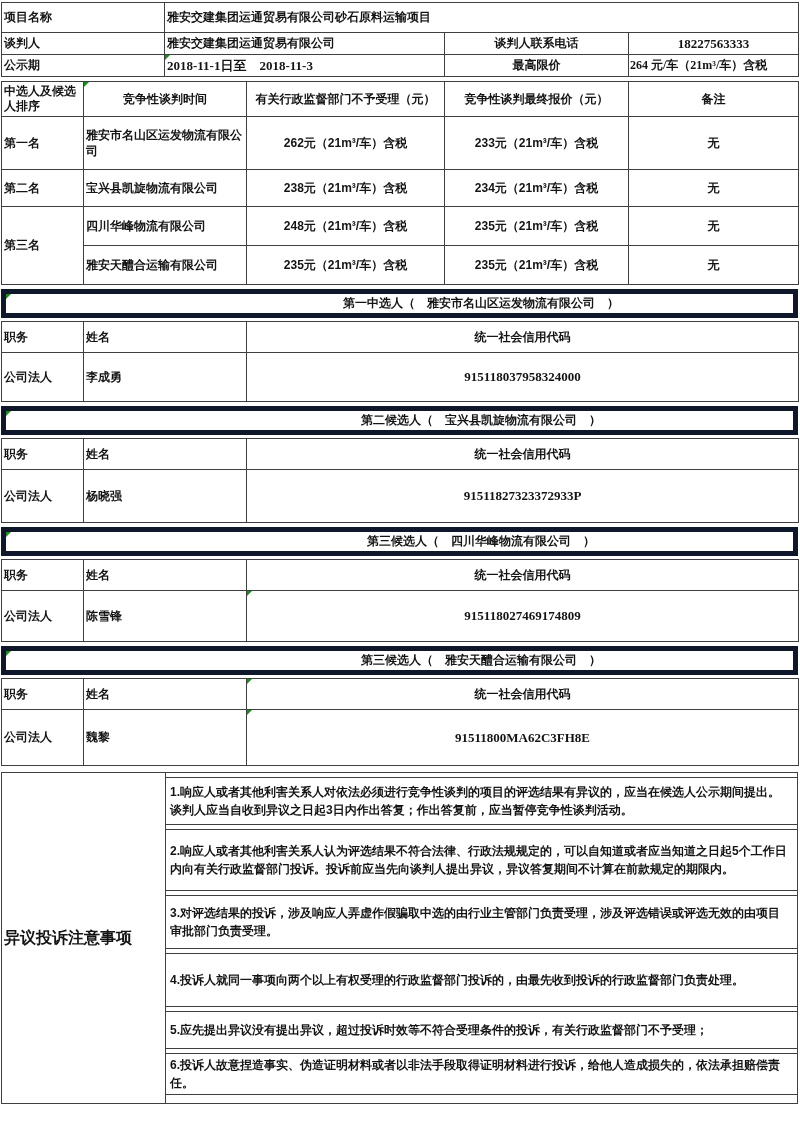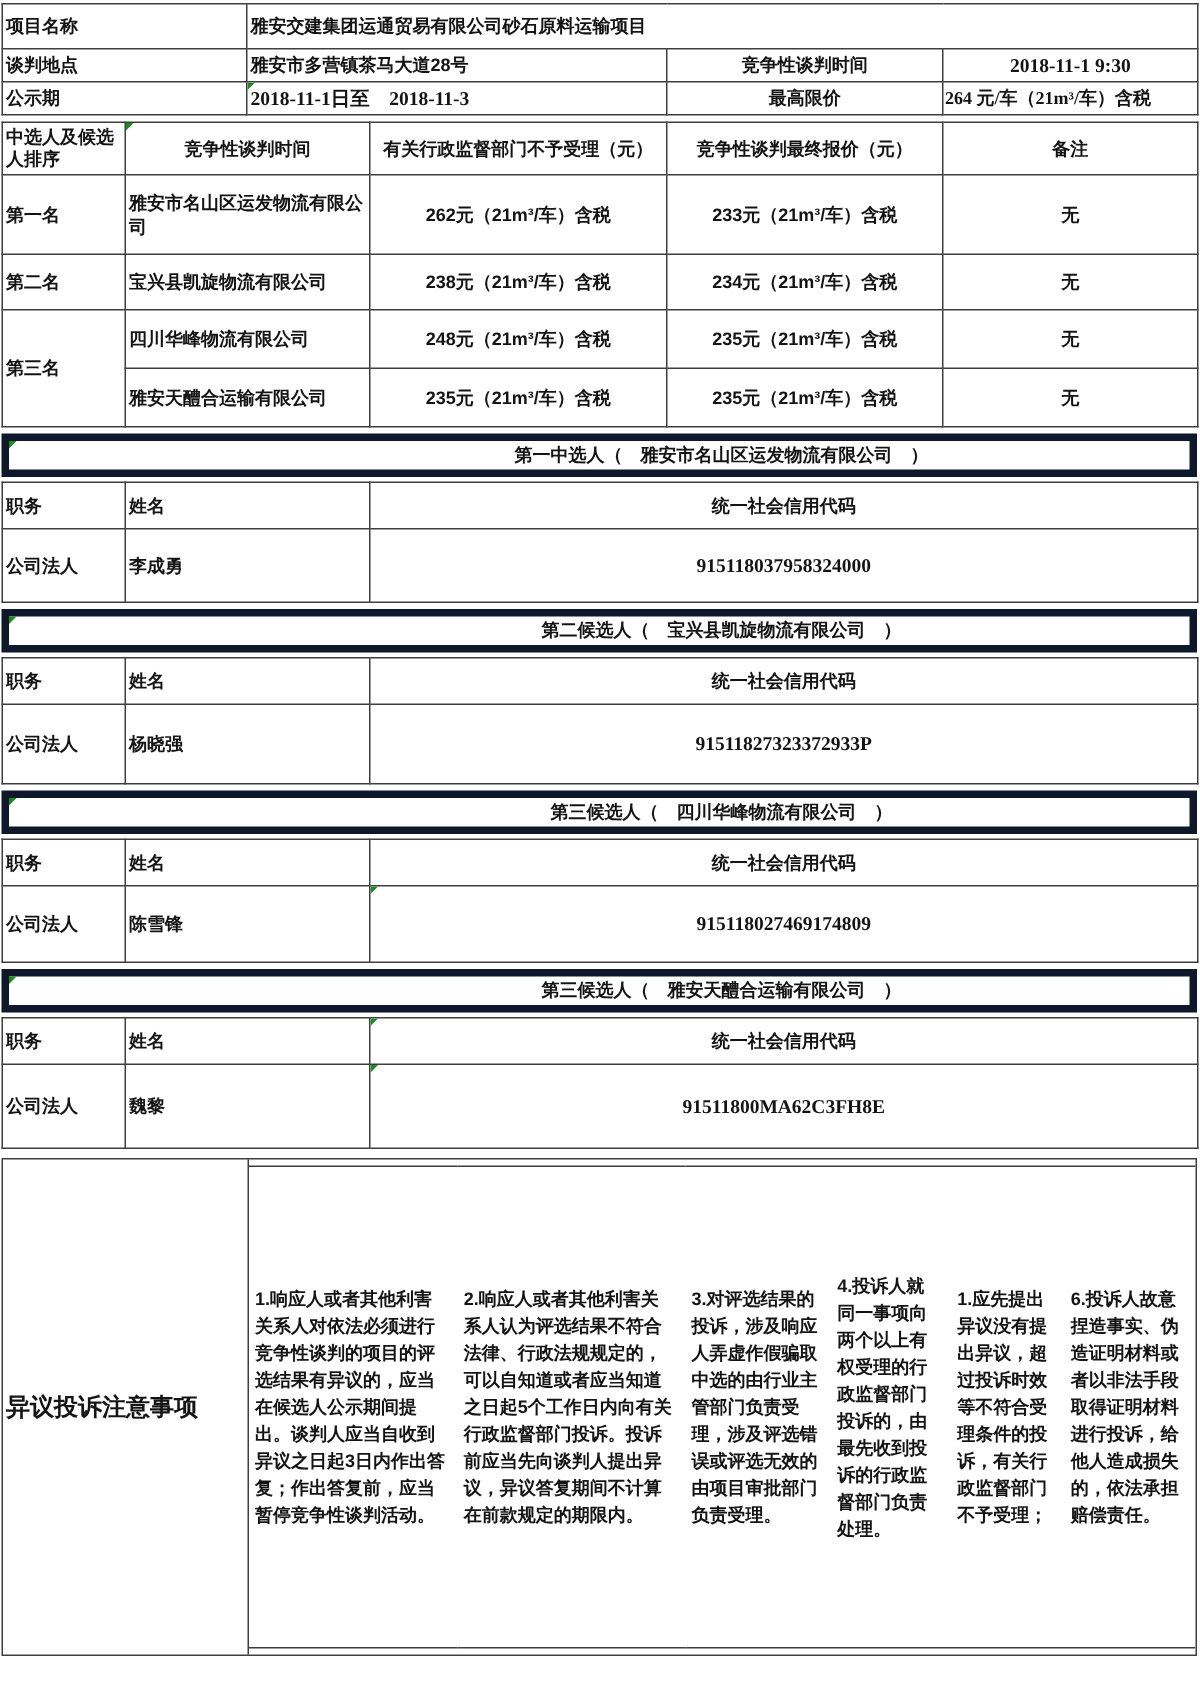--- a/index.html
+++ b/index.html
@@ -37,21 +37,21 @@
   .detail tr.dh td{height:30px;margin-top:48px;}
   .d1 tr.dv td{height:48px;}
   .d2 tr.dv td{height:52px;}
   .d3 tr.dv td{height:50px;}
   .d4 tr.dv td{height:55px;}
   
   .notes{border:1px solid #3f3f3f;display:flex;height:332px;margin-top:6px;
      box-sizing:border-box;}
   .notes-label{width:161px;border-right:1px solid #3f3f3f;display:flex;
      align-items:center;padding-left:2px;font-size:16px;flex:none;}
-  .notes-body{flex:1;padding-top:4px;display:flex;flex-direction:row;
+  .notes-body{flex:1;padding-top:4px;display:flex;flex-direction:column;
      overflow:hidden;}
   .np{border-top:1px solid #3f3f3f;border-bottom:1px solid #3f3f3f;
      margin-bottom:4px;padding:2px 8px 2px 4px;display:flex;align-items:center;
      font-size:12px;line-height:18px;box-sizing:border-box;}
   .np1{min-height:48px;} .np2{min-height:62px;} .np3{min-height:54px;}
   .np4{min-height:54px;} .np5{min-height:38px;} .np6{min-height:34px;}
 </style>
 </head>
 <body>
 
@@ -63,24 +63,24 @@
         <col style="width:280px">
         <col style="width:184px">
         <col style="width:170px">
       </colgroup>
     <tbody>
         <tr>
       <td class="l">项目名称</td>
       <td class="l" colspan="3">雅安交建集团运通贸易有限公司砂石原料运输项目</td>
     </tr>
     <tr>
-      <td class="l">谈判地点</td>
-      <td class="l">雅安市多营镇茶马大道28号</td>
-      <td class="c">竞争性谈判时间</td>
-      <td class="c num">2018-11-1 9:30</td>
+      <td class="l">谈判人</td>
+      <td class="l">雅安交建集团运通贸易有限公司</td>
+      <td class="c">谈判人联系电话</td>
+      <td class="c num">18227563333</td>
     </tr>
     <tr>
       <td class="l">公示期</td>
       <td class="l rel">
         <i class="gt"></i>
         <span class="num">2018-11-1日至　2018-11-3</span>
       </td>
       <td class="c">最高限价</td>
       <td class="l num" style="padding:0 1px;font-size:12px;">264 元/车（21m³/车）含税</td>
     </tr>
@@ -241,18 +241,18 @@
   </tbody>
     </table>
 
   <div class="notes">
     <div class="notes-label">异议投诉注意事项</div>
     <div class="notes-body">
       <div class="np np1">1.响应人或者其他利害关系人对依法必须进行竞争性谈判的项目的评选结果有异议的，应当在候选人公示期间提出。谈判人应当自收到异议之日起3日内作出答复；作出答复前，应当暂停竞争性谈判活动。</div>
       <div class="np np2">2.响应人或者其他利害关系人认为评选结果不符合法律、行政法规规定的，可以自知道或者应当知道之日起5个工作日内向有关行政监督部门投诉。投诉前应当先向谈判人提出异议，异议答复期间不计算在前款规定的期限内。</div>
       <div class="np np3">3.对评选结果的投诉，涉及响应人弄虚作假骗取中选的由行业主管部门负责受理，涉及评选错误或评选无效的由项目审批部门负责受理。</div>
       <div class="np np4">4.投诉人就同一事项向两个以上有权受理的行政监督部门投诉的，由最先收到投诉的行政监督部门负责处理。</div>
-      <div class="np np5">1.应先提出异议没有提出异议，超过投诉时效等不符合受理条件的投诉，有关行政监督部门不予受理；</div>
+      <div class="np np5">5.应先提出异议没有提出异议，超过投诉时效等不符合受理条件的投诉，有关行政监督部门不予受理；</div>
       <div class="np np6">6.投诉人故意捏造事实、伪造证明材料或者以非法手段取得证明材料进行投诉，给他人造成损失的，依法承担赔偿责任。</div>
     </div>
   </div>
 
 </div>
 
 </body></html>

